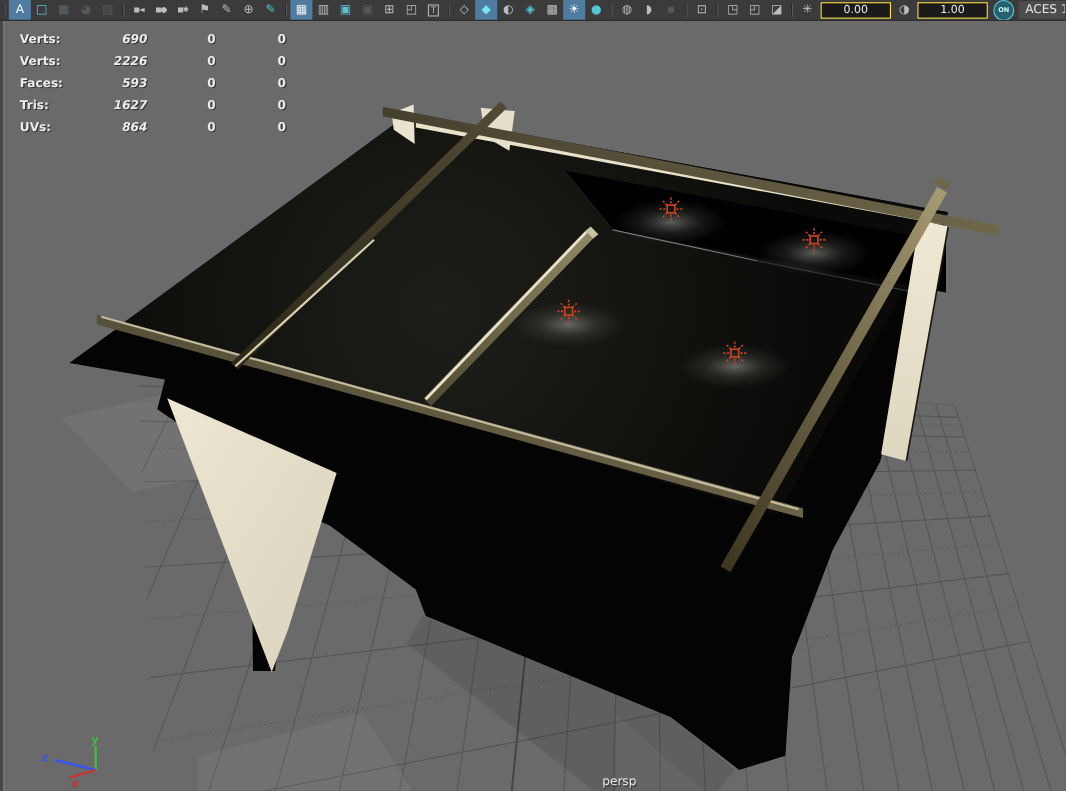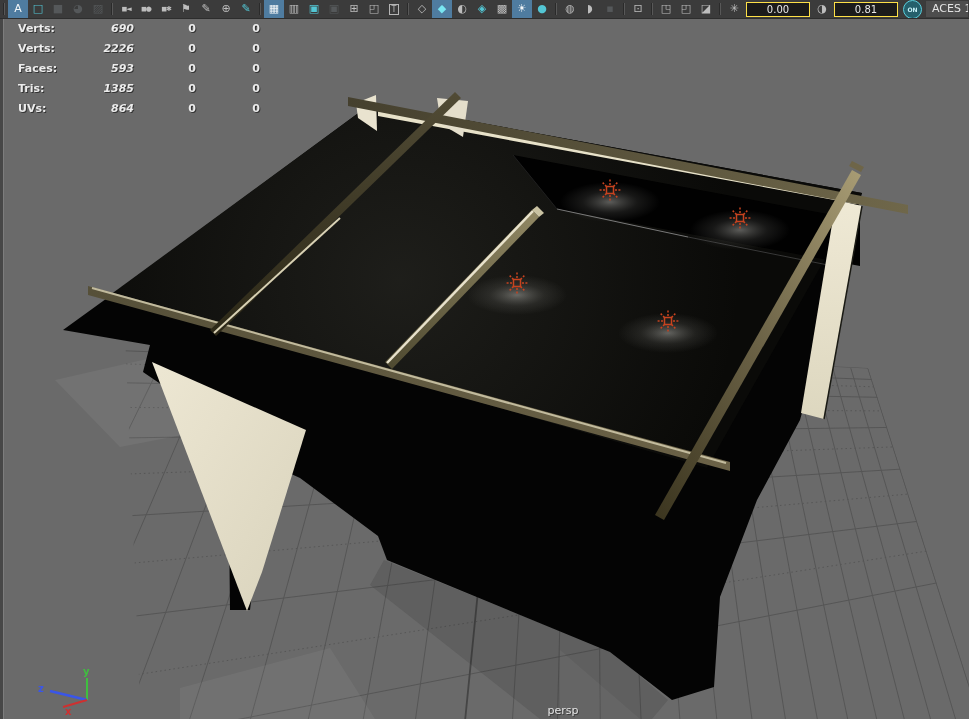--- a/index.html
+++ b/index.html
@@ -25,21 +25,21 @@
     margin:0 3px;flex:0 0 auto;}
   .tlabel{flex:1 1 auto;height:16px;background:#4d4d4d;border:1px solid #3a3a3a;color:#e4e4e4;
     font-size:11px;line-height:15px;padding:0 6px;overflow:hidden;}
 
   
   #vp-border-dark{position:absolute;left:0;top:18px;width:3px;height:701px;background:#474747;z-index:5;}
   #vp-border-light{position:absolute;left:3px;top:18px;width:1px;height:701px;background:#7d7d7d;z-index:5;}
 
   
   #hud{position:absolute;left:4px;top:22px;z-index:6;}
-  .hrow{display:flex;height:20px;align-items:flex-start;font-size:11px;font-weight:bold;color:#ececec;
+  .hrow{display:flex;height:20px;align-items:flex-end;font-size:11px;font-weight:bold;color:#ececec;
     text-shadow:1px 1px 0 rgba(45,45,45,0.9);}
   .hlabel{width:64px;text-align:left;padding-left:14px;}
   .hv1{width:52px;text-align:right;font-style:italic;}
   .hv2{width:62px;text-align:right;}
   .hv3{width:64px;text-align:right;}
 
   #scene{position:absolute;left:0;top:0;z-index:1;}
 </style>
 </head>
 <body>
@@ -86,21 +86,21 @@
       <span class="tsep"></span>
       <span class="ticon normal">⊡</span>
       <span class="tsep"></span>
       <span class="ticon normal">◳</span>
       <span class="ticon normal">◰</span>
       <span class="ticon normal">◪</span>
       <span class="tsep"></span>
       <span class="ticon normal">✳</span>
       <span class="tfield">0.00</span>
       <span class="ticon normal">◑</span>
-      <span class="tfield">0.81</span>
+      <span class="tfield">1.00</span>
       <span class="ttoggle">ON</span>
       <span class="tlabel">ACES 1.0 SDR-vid</span>
     </div>
 
   <div id="vp-border-dark"></div>
   <div id="vp-border-light"></div>
 
   <div id="hud">
       <div class="hrow">
         <span class="hlabel">Verts:</span>
@@ -115,21 +115,21 @@
         <span class="hv3">0</span>
       </div>
       <div class="hrow">
         <span class="hlabel">Faces:</span>
         <span class="hv1">593</span>
         <span class="hv2">0</span>
         <span class="hv3">0</span>
       </div>
       <div class="hrow">
         <span class="hlabel">Tris:</span>
-        <span class="hv1">1385</span>
+        <span class="hv1">1627</span>
         <span class="hv2">0</span>
         <span class="hv3">0</span>
       </div>
       <div class="hrow">
         <span class="hlabel">UVs:</span>
         <span class="hv1">864</span>
         <span class="hv2">0</span>
         <span class="hv3">0</span>
       </div>
     </div>

